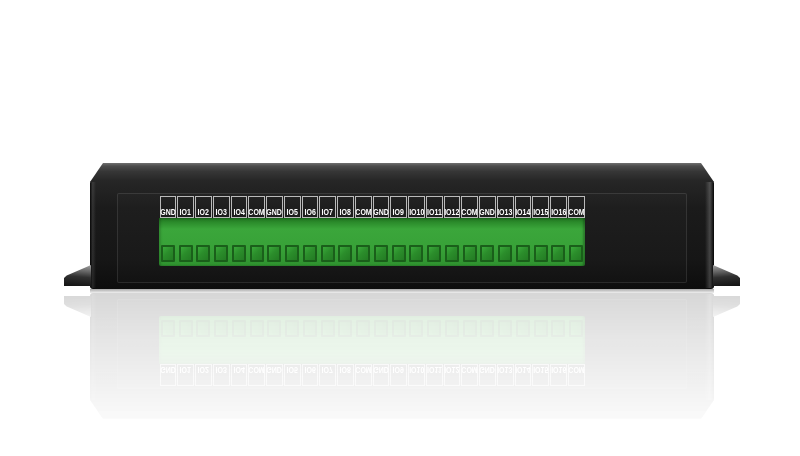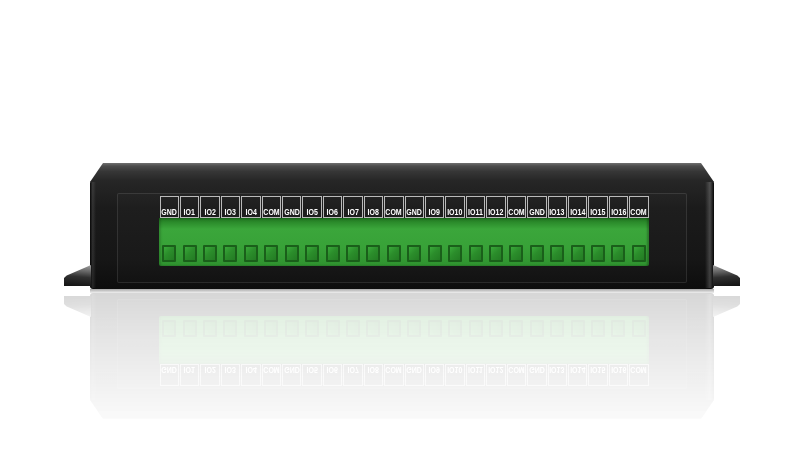--- a/index.html
+++ b/index.html
@@ -33,21 +33,21 @@
   }
   
   .recessed-panel{
     position:absolute;left:117px;top:193px;width:568px;height:88px;
     border:1px solid rgba(255,255,255,0.10);
     background:rgba(255,255,255,0.015);
     border-radius:2px;
   }
 
   
-  .terminal-assembly{position:absolute;left:159px;top:196px;width:490px;}
+  .terminal-assembly{position:absolute;left:159px;top:196px;width:426px;}
   .label-strip{display:flex;height:22px;}
   .cell{
     flex:1;margin:0 0.5px;border:1px solid rgba(225,225,225,0.80);
     display:flex;align-items:flex-end;justify-content:center;min-width:0;
   }
   .cell-text{
     color:var(--label-text,#fff);font-size:9px;font-weight:700;line-height:10px;
     transform:scaleX(0.78);transform-origin:50% 100%;white-space:nowrap;
   }
   .green-block{

